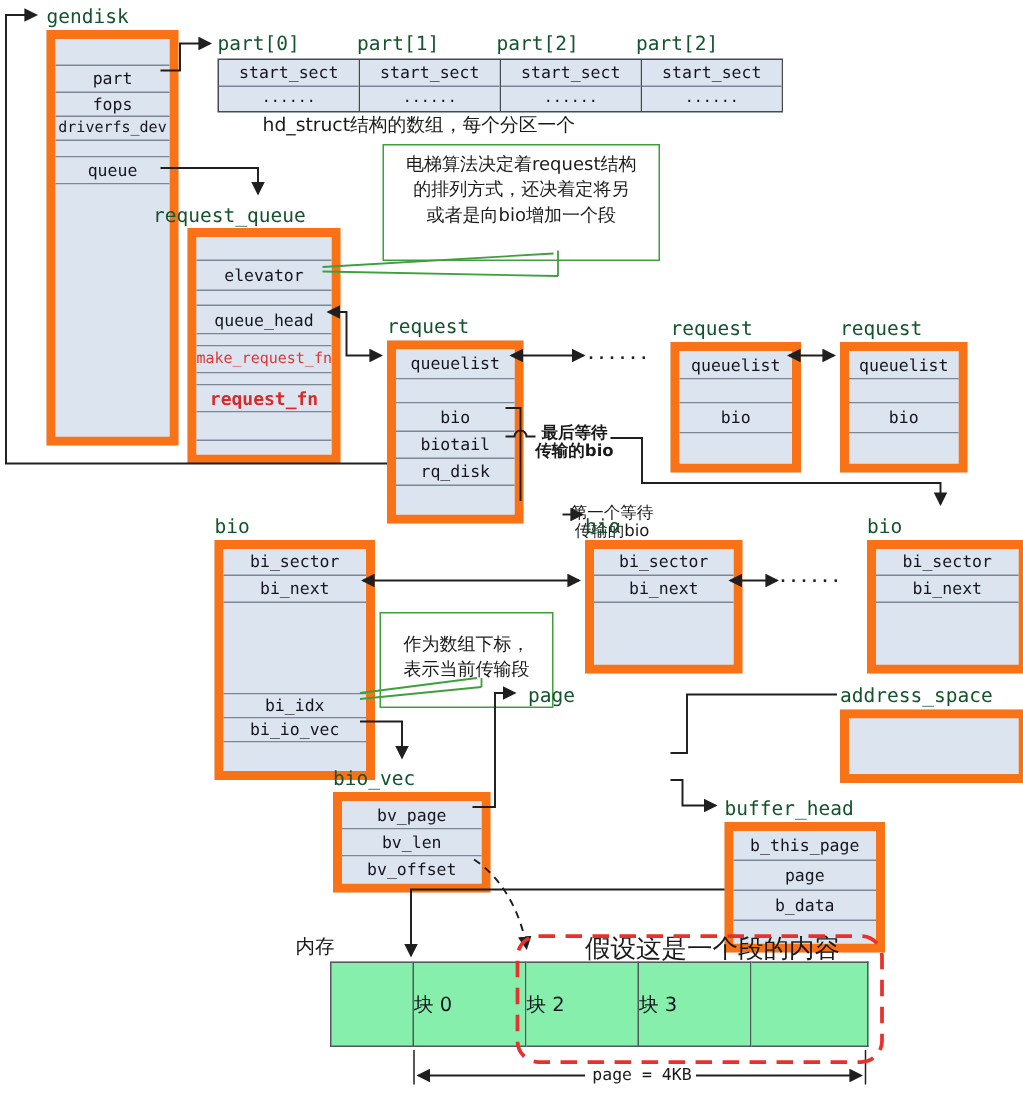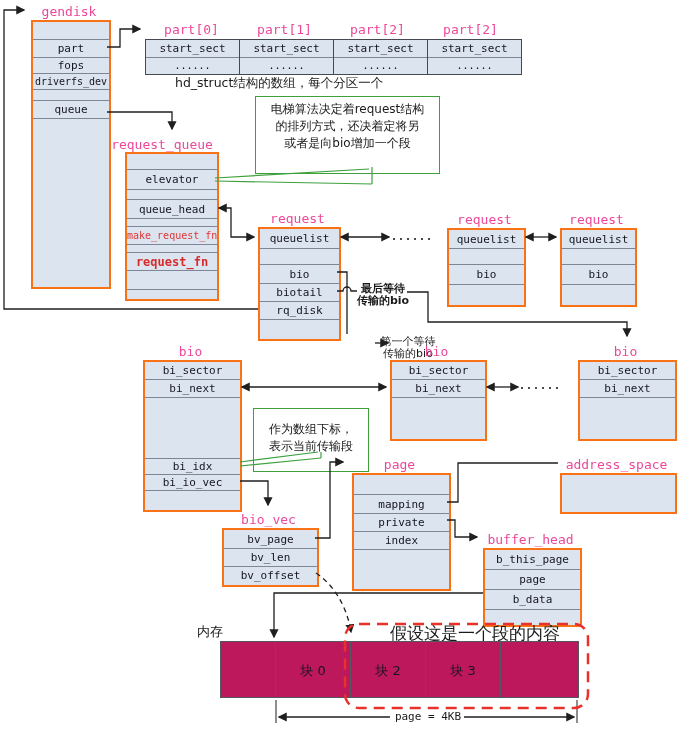--- a/index.html
+++ b/index.html
@@ -1,34 +1,34 @@
 <!DOCTYPE html>
 <html><head>
 <meta charset="utf-8">
 <style>
   html,body{margin:0;padding:0;background:#ffffff;}
   #canvas{position:relative;width:682px;height:738px;background:#fff;overflow:hidden;
           font-family:"DejaVu Sans",sans-serif;}
-  .struct{position:absolute;z-index:2;border:2px solid #f97316;background:#dce4f0;}
+  .struct{position:absolute;z-index:2;border:6px solid #f97316;background:#dce4f0;}
   .srow{box-sizing:border-box;background:#dce4f0;border-bottom:1px solid #7d8694;
         text-align:center;font:11px "DejaVu Sans Mono",monospace;color:#15151f;overflow:hidden;}
   .srow:last-child{border-bottom:none;}
   .srow.red{color:#e03636;}
   .srow.redbold{color:#d62b2b;font-weight:bold;font-size:12px;}
-  .title{position:absolute;z-index:2;text-align:center;
-         font:13px "DejaVu Sans Mono",monospace;color:#ec4899;white-space:nowrap;}
+  .title{position:absolute;z-index:2;
+         font:13px "DejaVu Sans Mono",monospace;color:#14532d;white-space:nowrap;}
   .note{position:absolute;z-index:2;border:1.3px solid #3da03d;background:#ffffff;
         text-align:center;font:12px "DejaVu Sans",sans-serif;color:#1a1a1a;line-height:17px;}
   .lbl{position:absolute;z-index:2;font:11px "DejaVu Sans",sans-serif;color:#1a1a1a;
        text-align:center;line-height:11.5px;}
   .dots{position:absolute;z-index:2;font:10px "DejaVu Sans Mono",monospace;font-weight:bold;
         color:#222;letter-spacing:1px;}
   .mem{position:absolute;display:flex;z-index:2;}
-  .mcell{box-sizing:border-box;border:1px solid #53585f;border-left:none;background:#be185d;
-         text-align:center;font:13px "DejaVu Sans",sans-serif;color:#15151f;line-height:57px;}
+  .mcell{box-sizing:border-box;border:1px solid #53585f;border-left:none;background:#86efac;
+         text-align:left;font:13px "DejaVu Sans",sans-serif;color:#15151f;line-height:57px;}
   .mcell:first-child{border-left:1px solid #53585f;}
   .parts{position:absolute;display:flex;z-index:2;border:1px solid #454a52;}
   .pcol{border-right:1px solid #454a52;}
   .pcol:last-child{border-right:none;}
   .pcol .srow:first-child{border-bottom:1px solid #7d8694;}
   svg.overlay{position:absolute;left:0;top:0;z-index:3;pointer-events:none;}
 </style>
 </head>
 <body>
 
@@ -194,27 +194,20 @@
     <div class="srow" style="height:18px;line-height:18px;">bi_next</div>
     <div class="srow" style="height:41px;"></div>
   </div>
 
   <div class="note" style="left:253px;top:408px;width:114px;height:38px;padding:12px 0;">
     <div>作为数组下标，</div>
     <div>表示当前传输段</div>
   </div>
 
   <div class="title" style="left:352px;top:457px;width:95px;">page</div>
-  <div class="struct" style="left:352px;top:473px;width:95px;">
-    <div class="srow" style="height:20px;"></div>
-    <div class="srow" style="height:19px;line-height:19px;">mapping</div>
-    <div class="srow" style="height:18px;line-height:18px;">private</div>
-    <div class="srow" style="height:18px;line-height:18px;">index</div>
-    <div class="srow" style="height:39px;"></div>
-  </div>
 
   <div class="title" style="left:560px;top:457px;width:113px;">address_space</div>
   <div class="struct" style="left:560px;top:473px;width:113px;">
     <div class="srow" style="height:37px;"></div>
   </div>
 
   <div class="title" style="left:222px;top:512px;width:93px;">bio_vec</div>
   <div class="struct" style="left:222px;top:528px;width:93px;">
     <div class="srow" style="height:19px;line-height:19px;">bv_page</div>
     <div class="srow" style="height:18px;line-height:18px;">bv_len</div>

